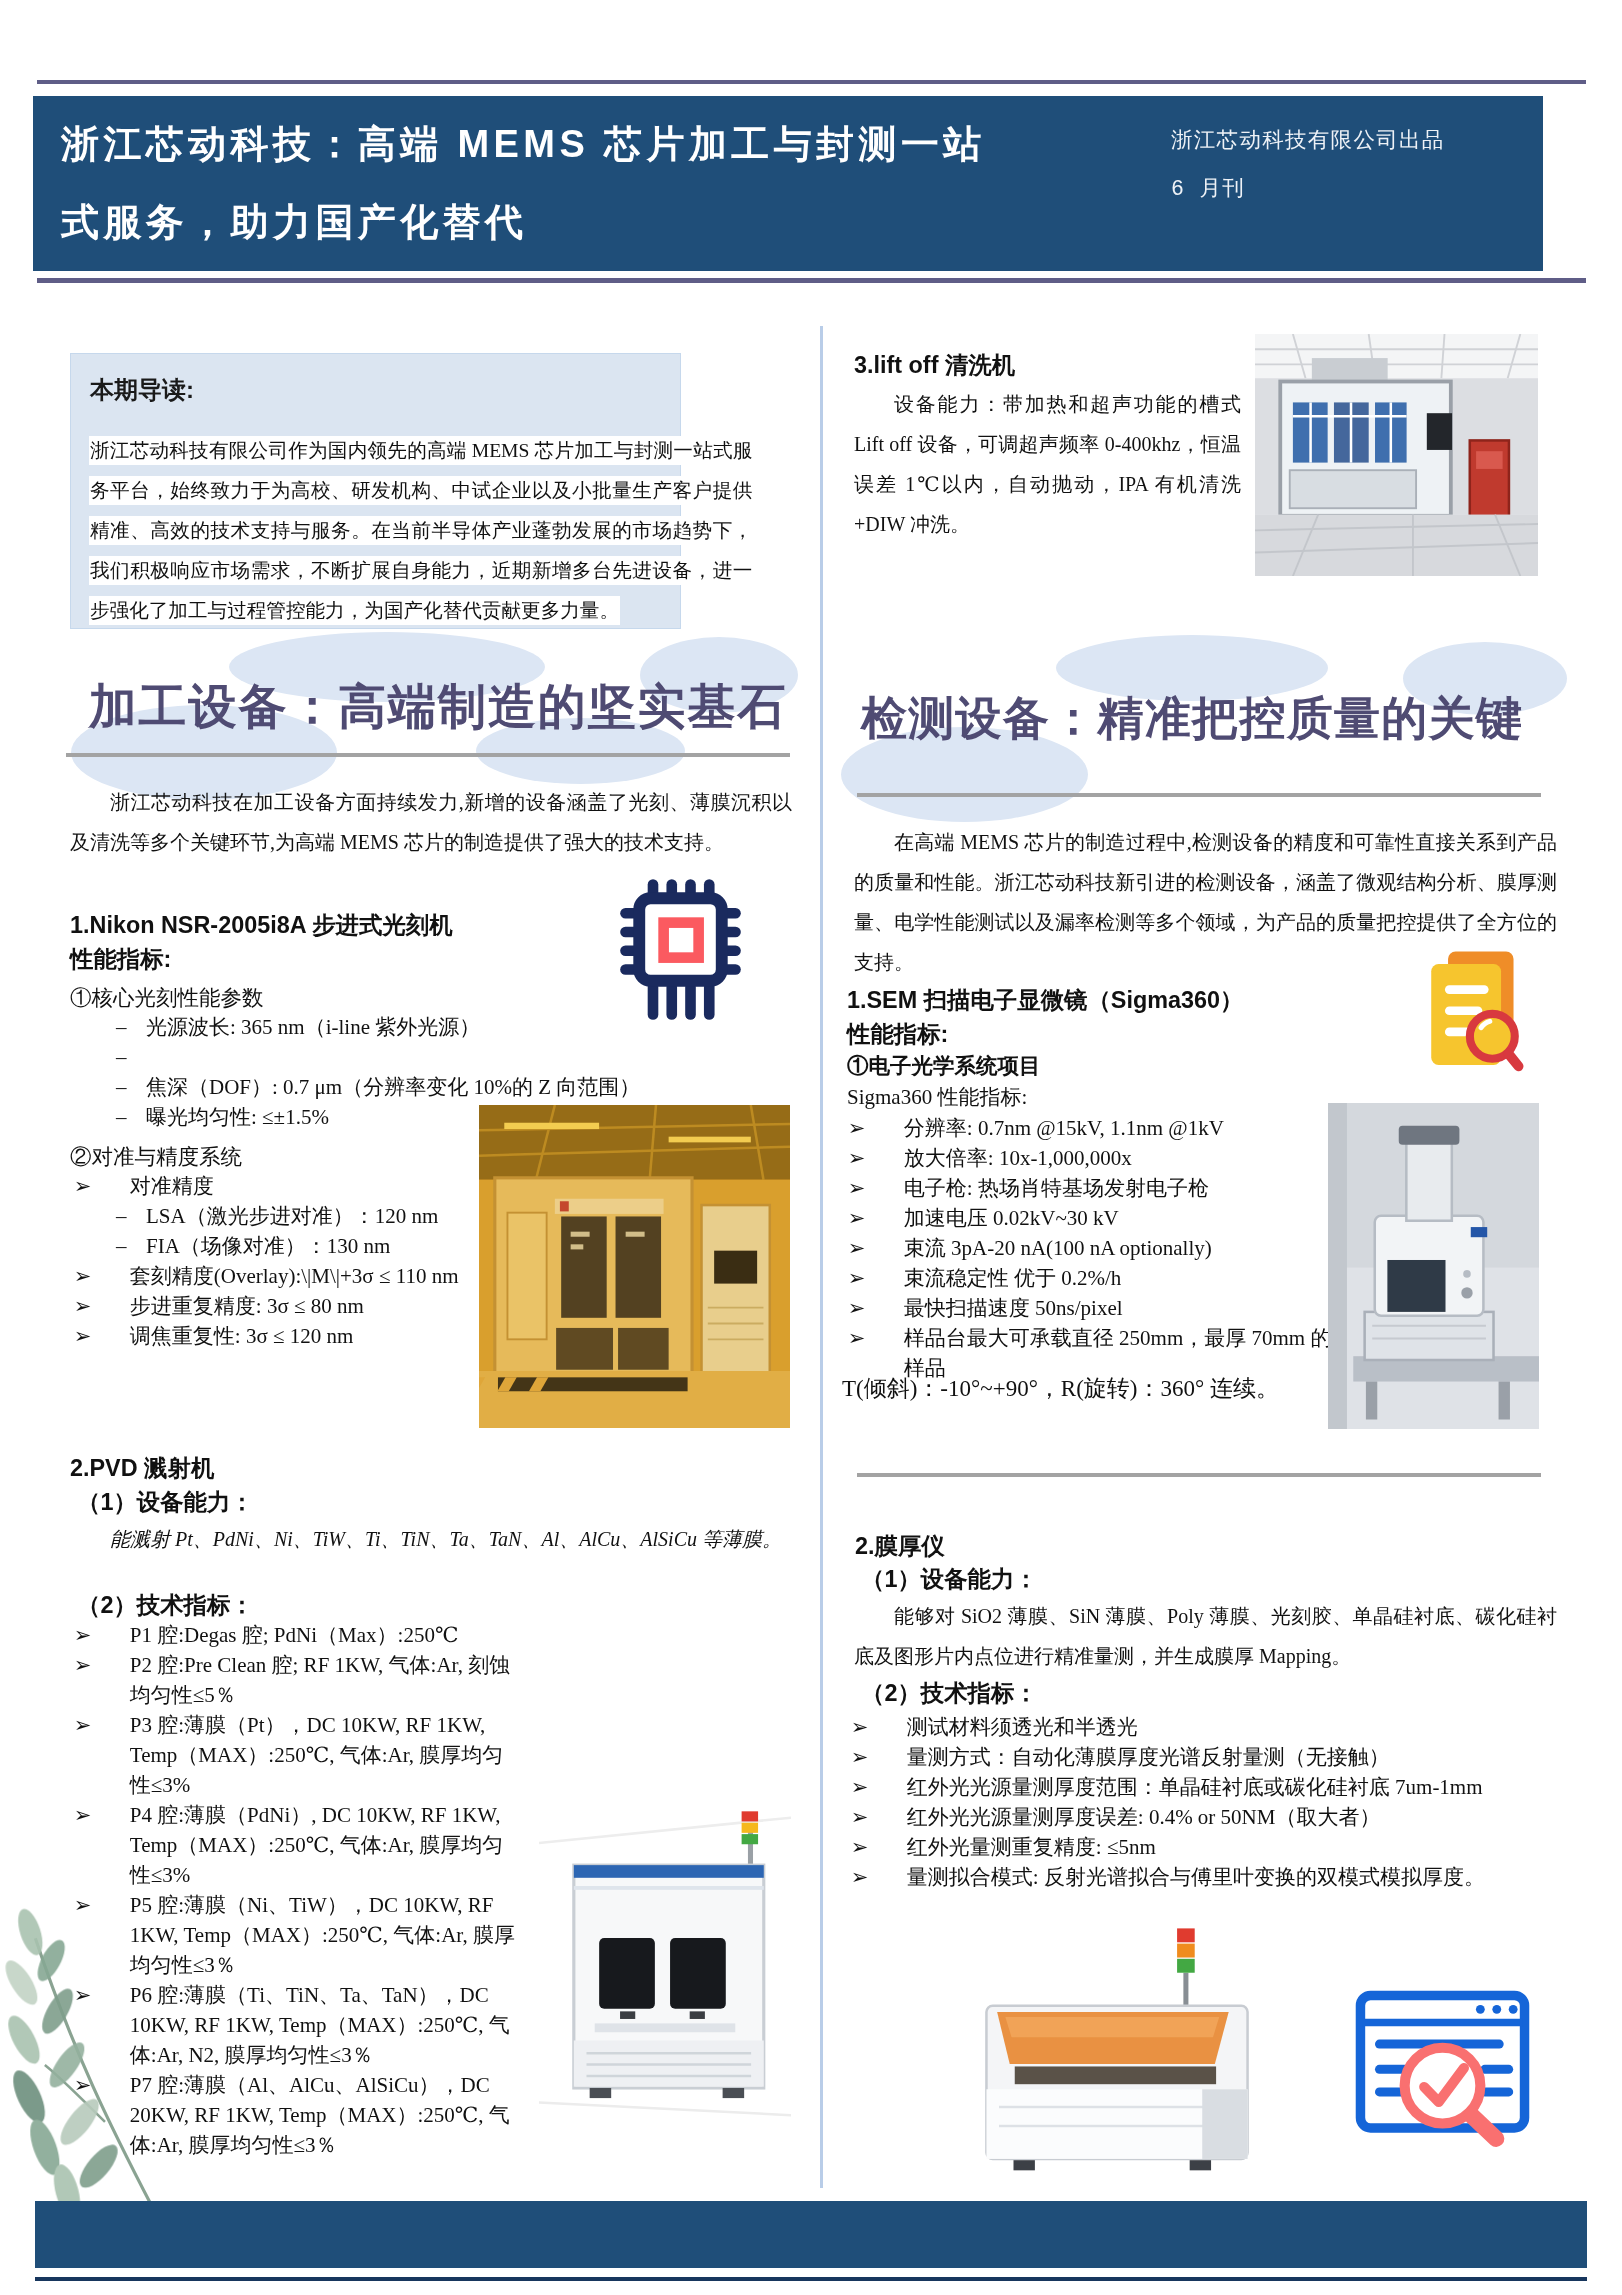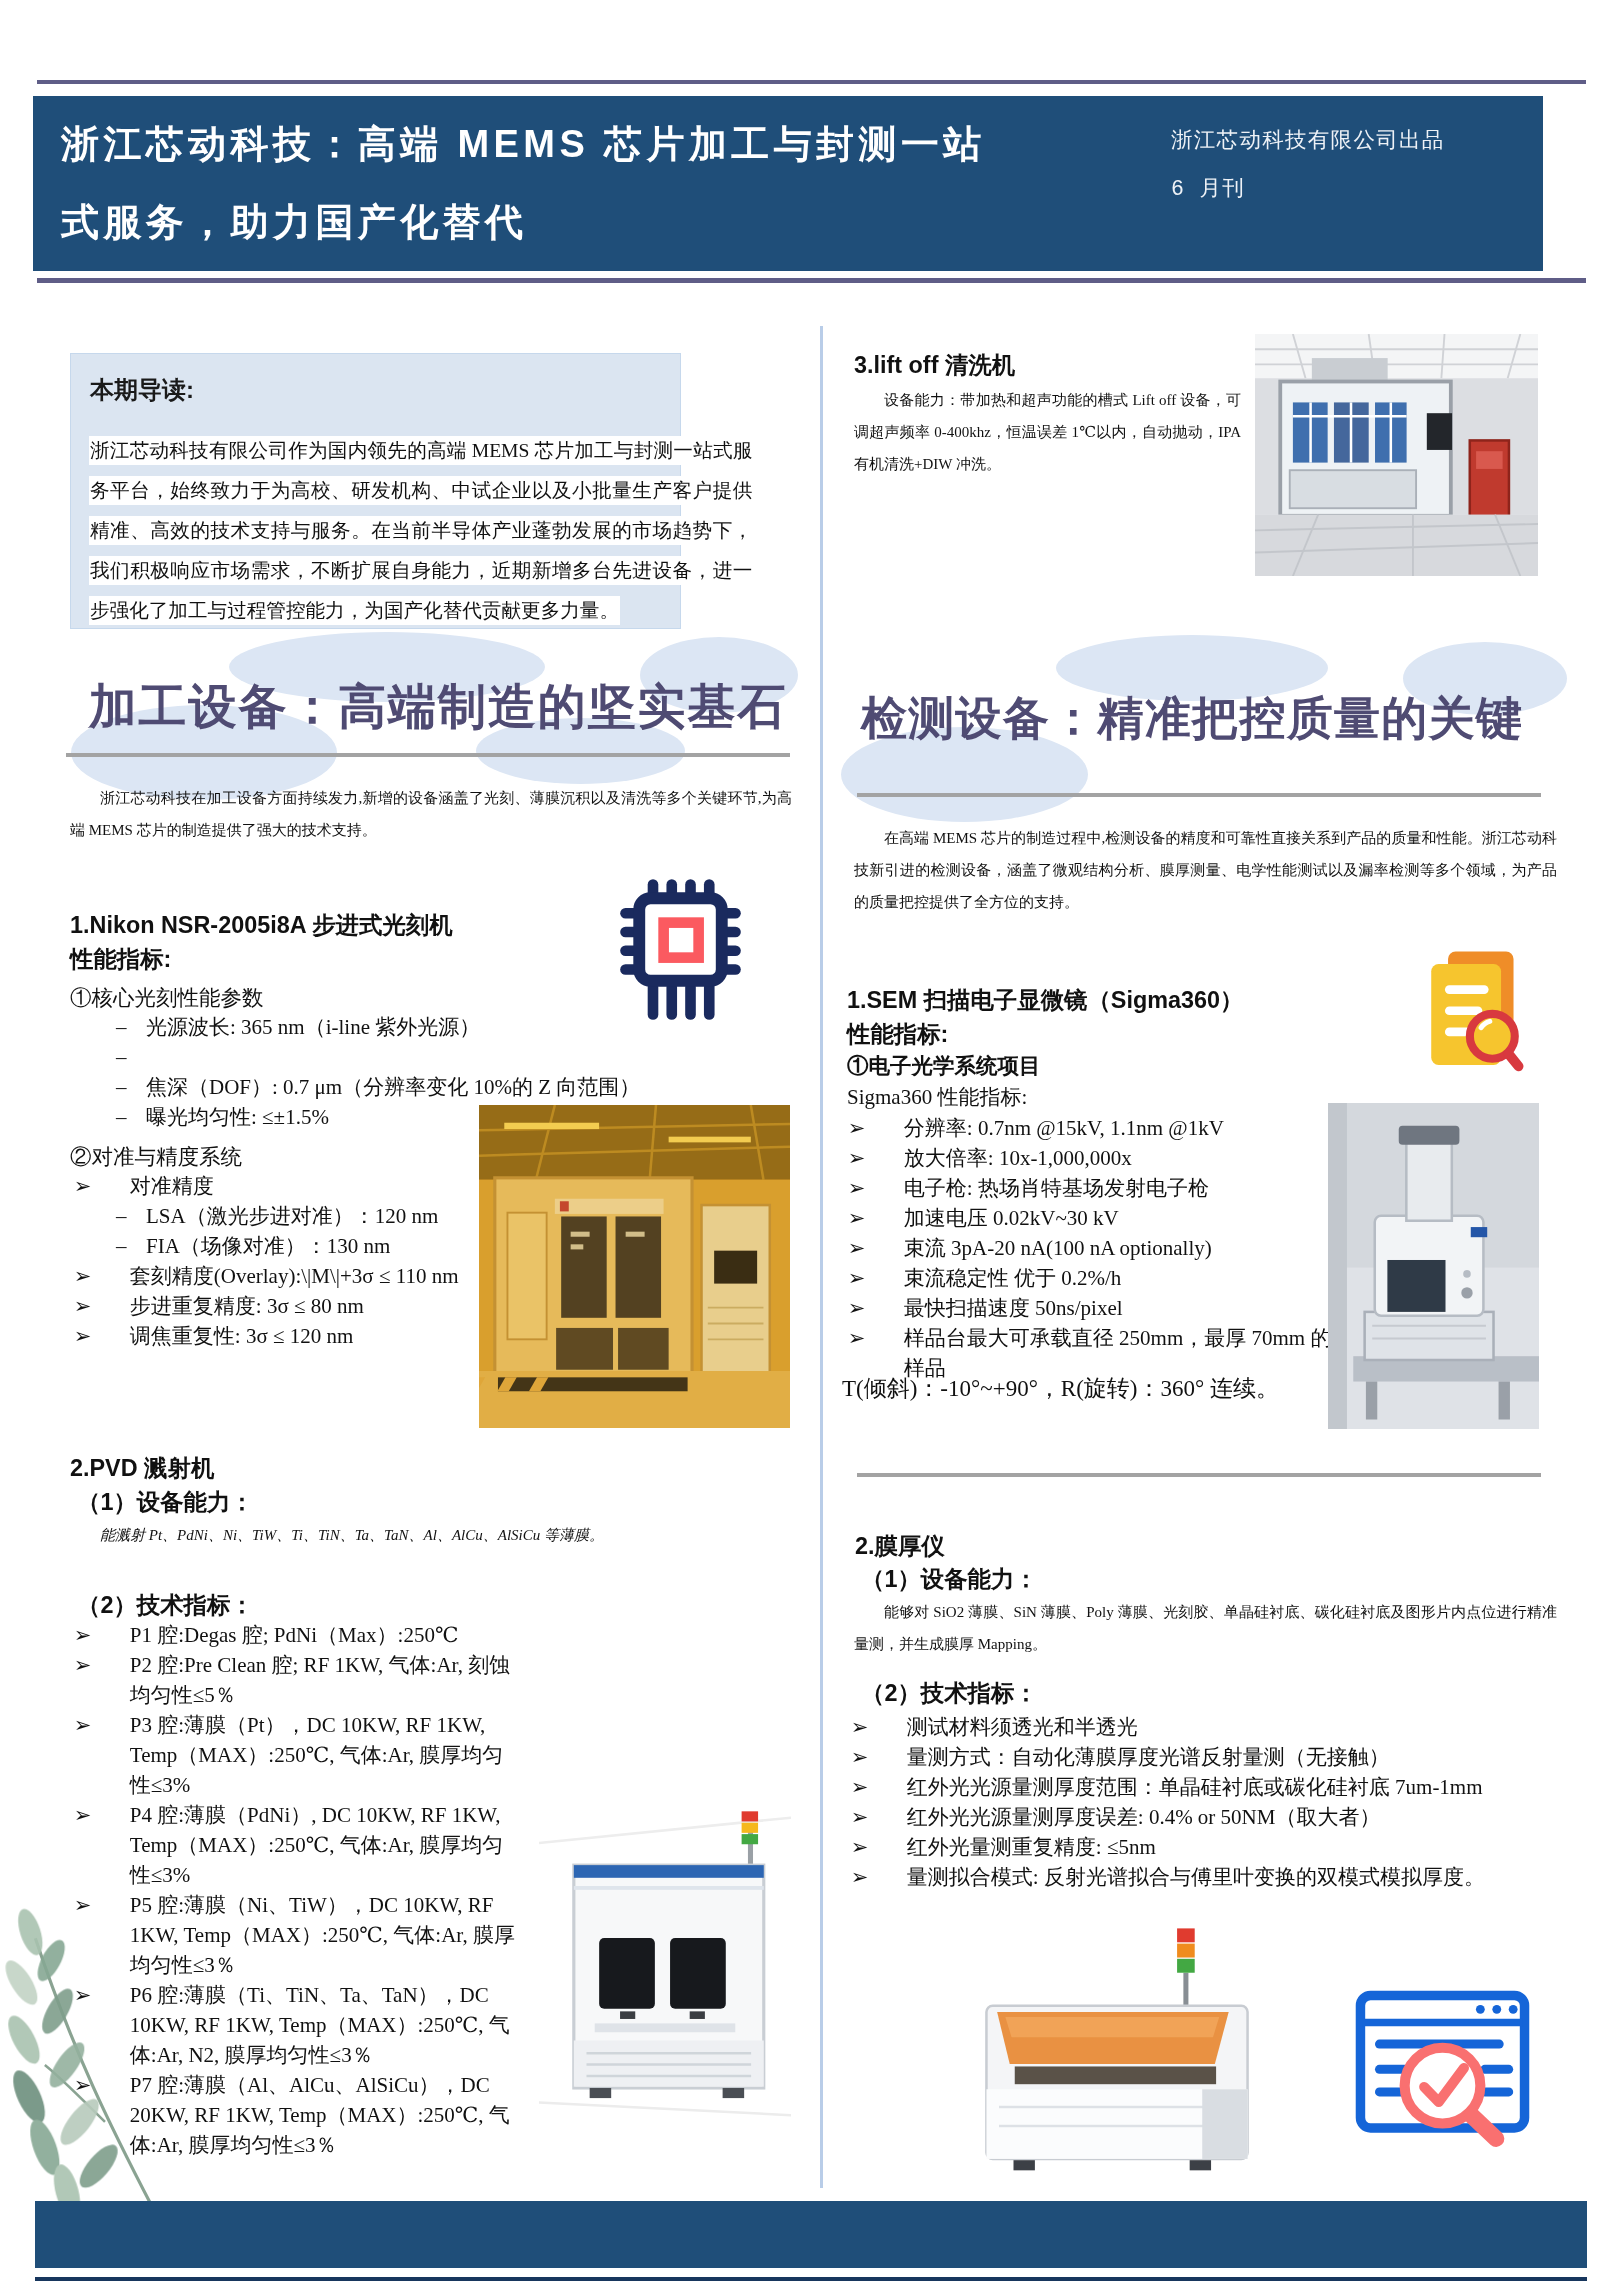--- a/index.html
+++ b/index.html
@@ -35,21 +35,21 @@
   .intro-body .hl{background:#ffffff;padding:4.4px 1.3px;-webkit-box-decoration-break:clone;box-decoration-break:clone;}
 
   
   .head-zone{overflow:visible;}
   .blob{position:absolute;background:var(--cloud_blue);border-radius:50%;z-index:0;}
   .big-heading{position:relative;z-index:1;color:var(--heading_purple);
     font-family:"Liberation Sans","DejaVu Sans",sans-serif;font-weight:700;white-space:nowrap;}
   .big-heading.proc{font-size:48px;letter-spacing:1.9px;}
   .big-heading.insp{font-size:46px;letter-spacing:1.3px;}
 
-  .para{font-size:15px;line-height:32px;text-align:justify;}
+  .para{font-size:20px;line-height:40px;text-align:justify;}
   .indent{text-indent:2em;}
 
   .h-num{font-family:"Liberation Sans","DejaVu Sans",sans-serif;font-weight:700;font-size:23.4px;white-space:nowrap;}
   .h-circ{font-size:21.5px;white-space:nowrap;}
 
   ul.spec{list-style:none;}
   ul.spec li{display:flex;align-items:flex-start;font-size:21px;line-height:30px;padding-left:3.8px;}
   ul.spec li .mk{flex:none;width:56px;}
   ul.spec li .tx{flex:1;}
   ul.spec li[data-level="2"]{padding-left:46px;}

